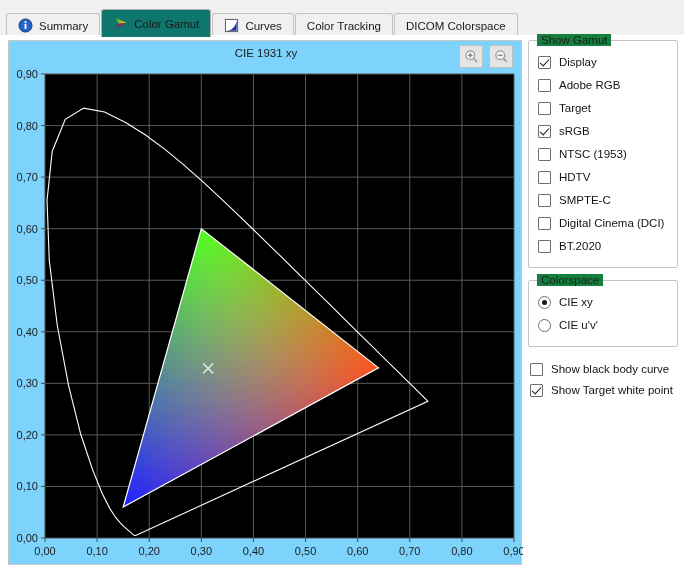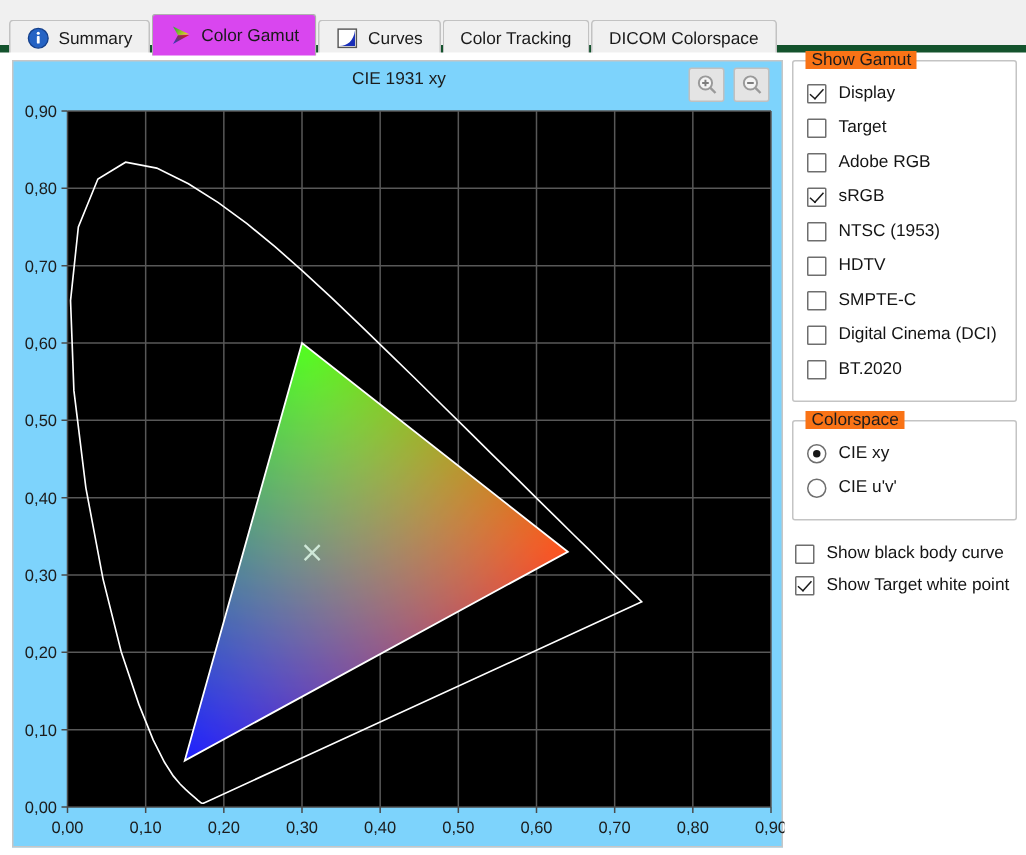--- a/index.html
+++ b/index.html
@@ -17,21 +17,21 @@
     position: relative;
   }
 
   
   .tabbar {
     position: absolute;
     left: 0; top: 0;
     width: 684px;
     height: 36px;
     background: #f0f0f0;
-    border-bottom: 6px solid #14532d;
+    border-bottom: 1px solid #14532d;
     box-sizing: border-box;
   }
   .tabstrip {
     position: absolute;
     left: 6px; top: 6px;
     height: 30px;
     display: flex;
     align-items: flex-end;
   }
   .tab {
@@ -47,21 +47,21 @@
     border-radius: 3px 3px 0 0;
     font-size: 11.5px;
     color: #1a1a1a;
     margin-right: 1px;
     position: relative;
     top: 1px;
     cursor: default;
     white-space: nowrap;
   }
   .tab.active {
-    background: #d946ef;
+    background: #0f766e;
     height: 28px;
     top: 1px;
     border-color: #b0b0b0;
     z-index: 5;
   }
   .tab-icon { width: 15px; height: 15px; flex: 0 0 15px; display: block; }
 
   
   .content {
     position: absolute;
@@ -124,21 +124,21 @@
     border: 1px solid #c4c4c4;
     border-radius: 2px;
     padding: 10px 9px 9px 9px;
     margin-bottom: 12px;
     position: relative;
     background: #ffffff;
   }
   .group-title {
     position: absolute;
     top: -7px; left: 8px;
-    background: #f97316;
+    background: #15803d;
     padding: 0 4px;
     font-size: 11.5px;
     color: #1c1c1c;
   }
   .chk-row {
     display: flex;
     align-items: center;
     gap: 8px;
     height: 23px;
     cursor: default;
@@ -367,25 +367,25 @@
 
     <div class="group">
       <div class="group-title">Show Gamut</div>
 
       <div class="chk-row">
         <span class="box checked"></span>
         <span class="lbl">Display</span>
       </div>
       <div class="chk-row">
         <span class="box"></span>
+        <span class="lbl">Adobe RGB</span>
+      </div>
+      <div class="chk-row">
+        <span class="box"></span>
         <span class="lbl">Target</span>
-      </div>
-      <div class="chk-row">
-        <span class="box"></span>
-        <span class="lbl">Adobe RGB</span>
       </div>
       <div class="chk-row">
         <span class="box checked"></span>
         <span class="lbl">sRGB</span>
       </div>
       <div class="chk-row">
         <span class="box"></span>
         <span class="lbl">NTSC (1953)</span>
       </div>
       <div class="chk-row">

